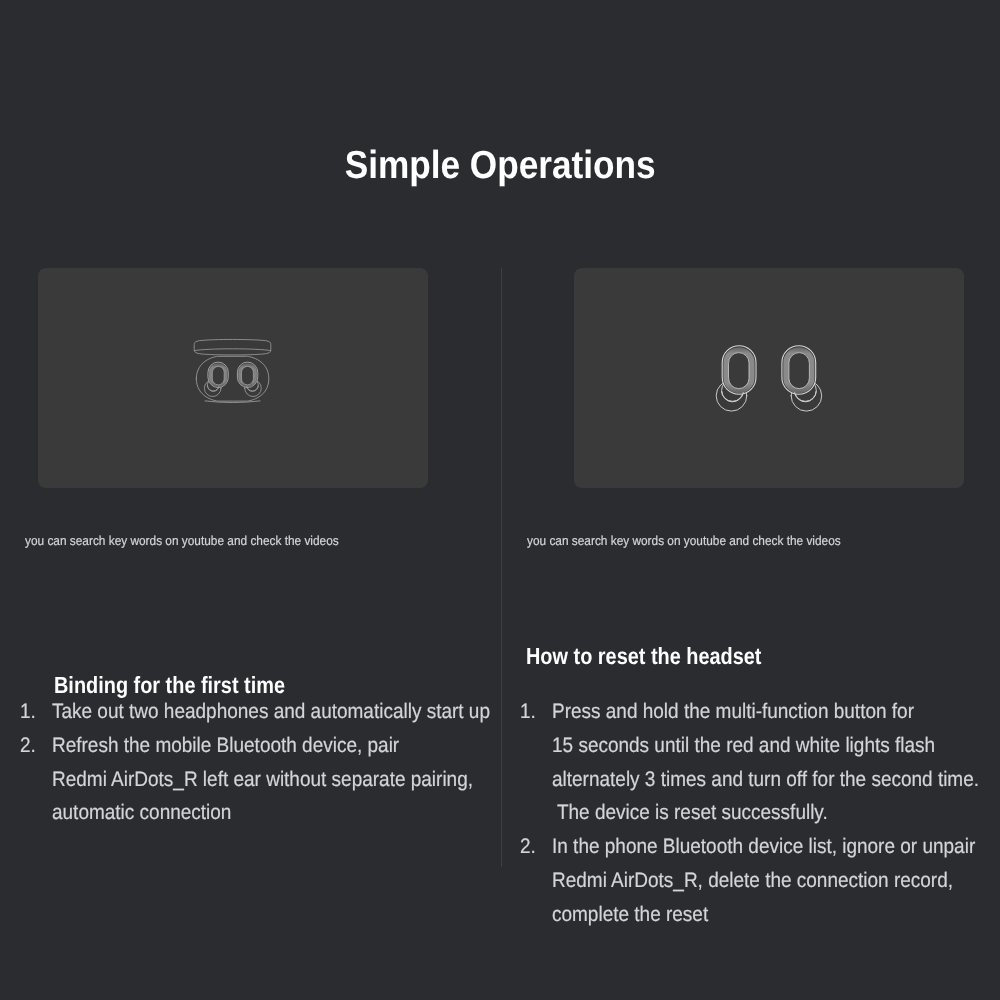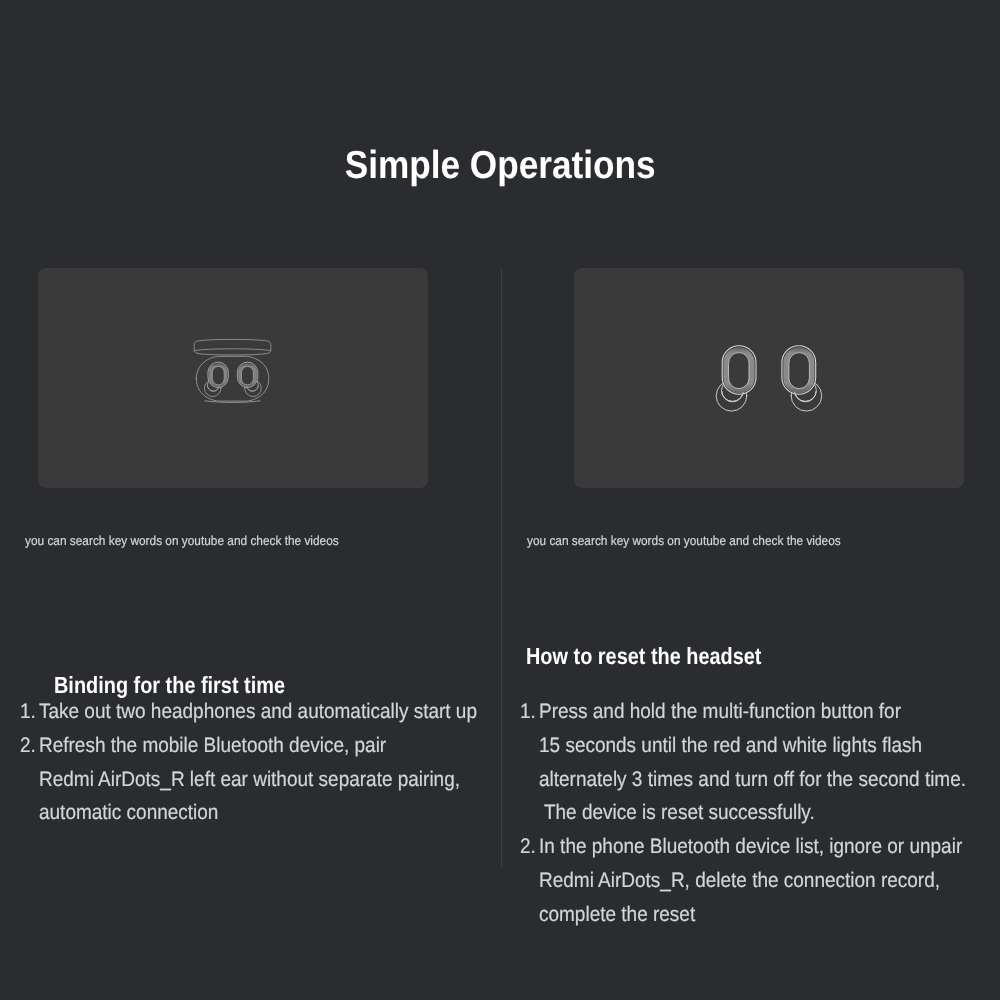--- a/index.html
+++ b/index.html
@@ -49,21 +49,21 @@
   .heading > span{display:inline-block;transform:scaleX(0.8505);transform-origin:0 0;}
   .heading.left{left:26.2px;top:671px;margin-left:28px;}
   .heading.right{left:526.2px;top:641.6px;}
 
   .list{position:absolute;font-size:21px;color:#d3d5d7;line-height:33.8px;
     -webkit-text-stroke:0.2px #d3d5d7;}
   .list.left{left:19.8px;top:695px;}
   .list.right{left:519.8px;top:695px;}
   .li{position:relative;}
   .li .num{position:absolute;left:0;top:0;}
-  .li .txt{display:block;margin-left:19px;}
+  .li .txt{display:block;margin-left:32px;}
   .list .sx{display:inline-block;transform:scaleX(0.904);transform-origin:0 0;white-space:pre;}
 </style>
 </head>
 <body>
 
 <div class="page">
 
   <div class="title"><span>Simple Operations</span></div>
 
   <div class="divider"></div>

